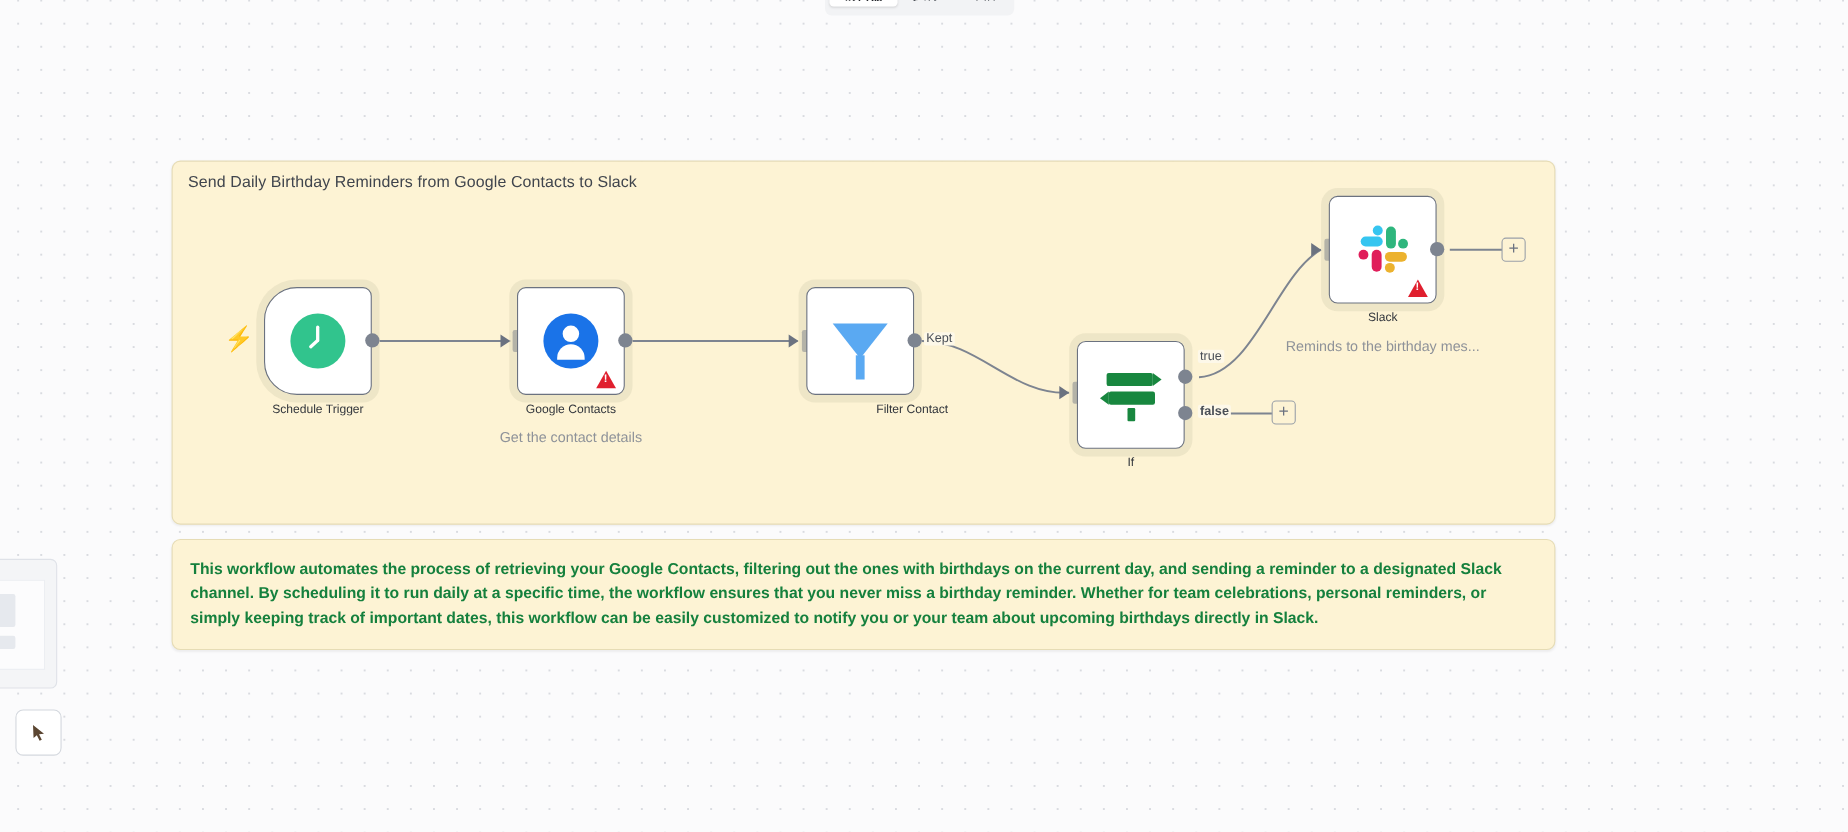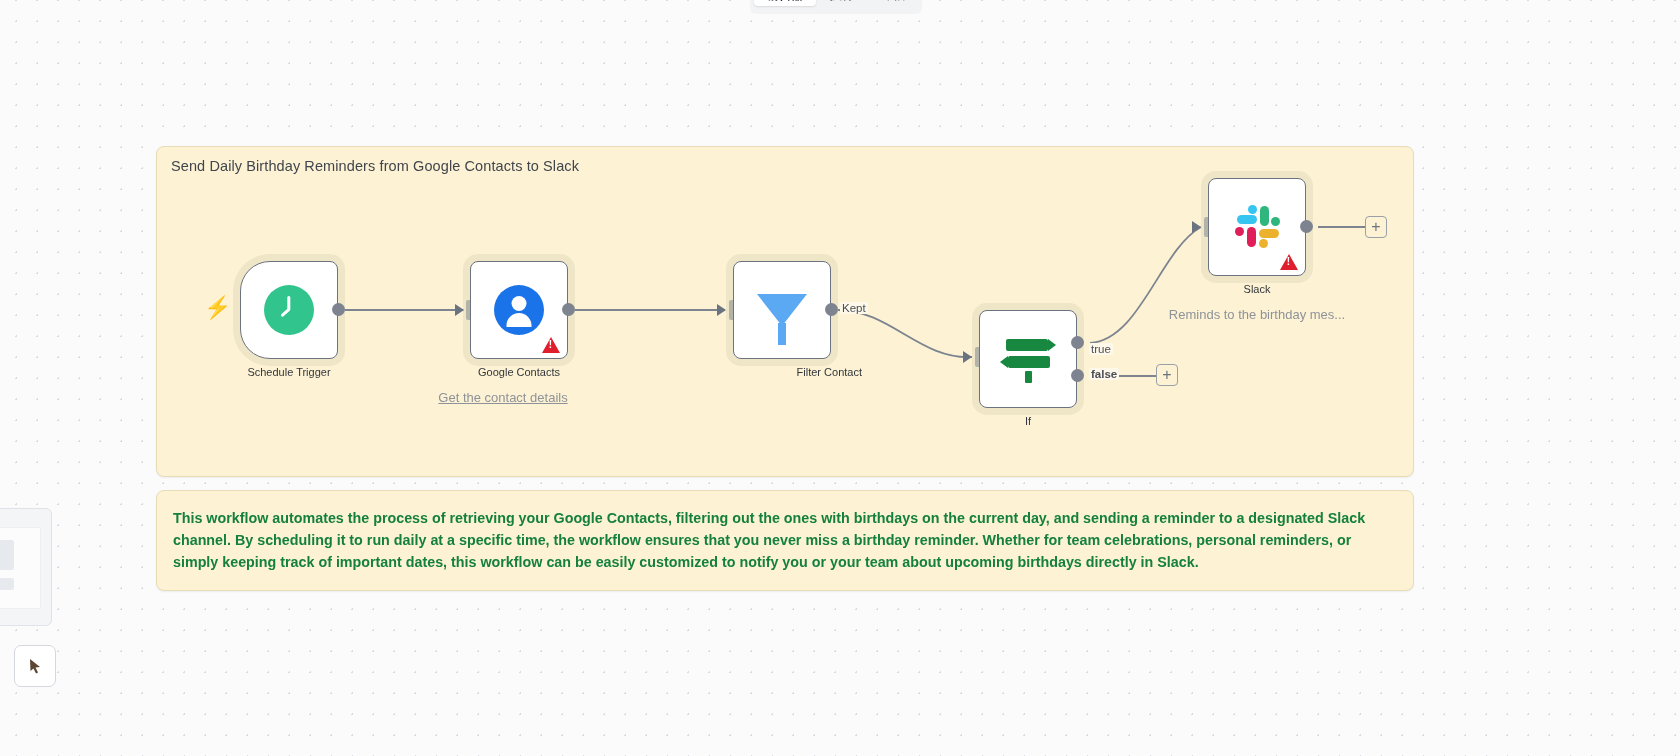--- a/index.html
+++ b/index.html
@@ -339,42 +339,42 @@
   <div class="node-label" style="left:174px; top:366px;">Schedule Trigger</div>
 
   <div class="arrow-in" style="left:455px; top:304px;"></div>
   <div class="port-in" style="left:466px; top:300px;"></div>
   <div class="node" style="left:470px; top:261px;">
     <div class="ic-contact"></div>
     <div class="warn"></div>
   </div>
   <div class="dot-out" style="left:562px; top:303px;"></div>
   <div class="node-label" style="left:404px; top:366px;">Google Contacts</div>
-  <div class="node-sub" style="left:388px; top:390px;text-decoration:underline;">Get the contact details</div>
+  <div class="node-sub" style="left:404px; top:390px;">Get the contact details</div>
 
   <div class="arrow-in" style="left:717px; top:304px;"></div>
   <div class="port-in" style="left:729px; top:300px;"></div>
   <div class="node" style="left:733px; top:261px;">
     <div class="ic-funnel"></div>
   </div>
   <div class="dot-out" style="left:825px; top:303px;"></div>
   <div class="edge-label" style="left:840px; top:302px;">Kept</div>
   <div class="node-label" style="left:632px; top:366px;text-align:right;">Filter Contact</div>
 
   <div class="arrow-in" style="left:963px; top:351px;"></div>
   <div class="port-in" style="left:975px; top:347px;"></div>
   <div class="node" style="left:979px; top:310px;">
     <div class="ic-if">
       <span class="bar1"></span>
         <span class="bar2"></span>
         <span class="post"></span>
     </div>
   </div>
   <div class="dot-out" style="left:1071px; top:336px;"></div>
-  <div class="edge-label" style="left:1089px; top:343px;">true</div>
+  <div class="edge-label" style="left:1089px; top:318px;">true</div>
   <div class="dot-out" style="left:1071px; top:369px;"></div>
   <div class="edge-label" style="left:1089px; top:368px;font-weight:bold;">false</div>
   <div class="plus-btn" style="left:1156px; top:364px;">+</div>
   <div class="node-label" style="left:913px; top:415px;">If</div>
 
   <div class="arrow-in" style="left:1192px; top:221px;"></div>
   <div class="port-in" style="left:1204px; top:217px;"></div>
   <div class="node" style="left:1208px; top:178px;">
     <div class="ic-slack">
       <i style="background:#36c5f0; left:4px;  top:12px; width:20px; height:9px;"></i>

